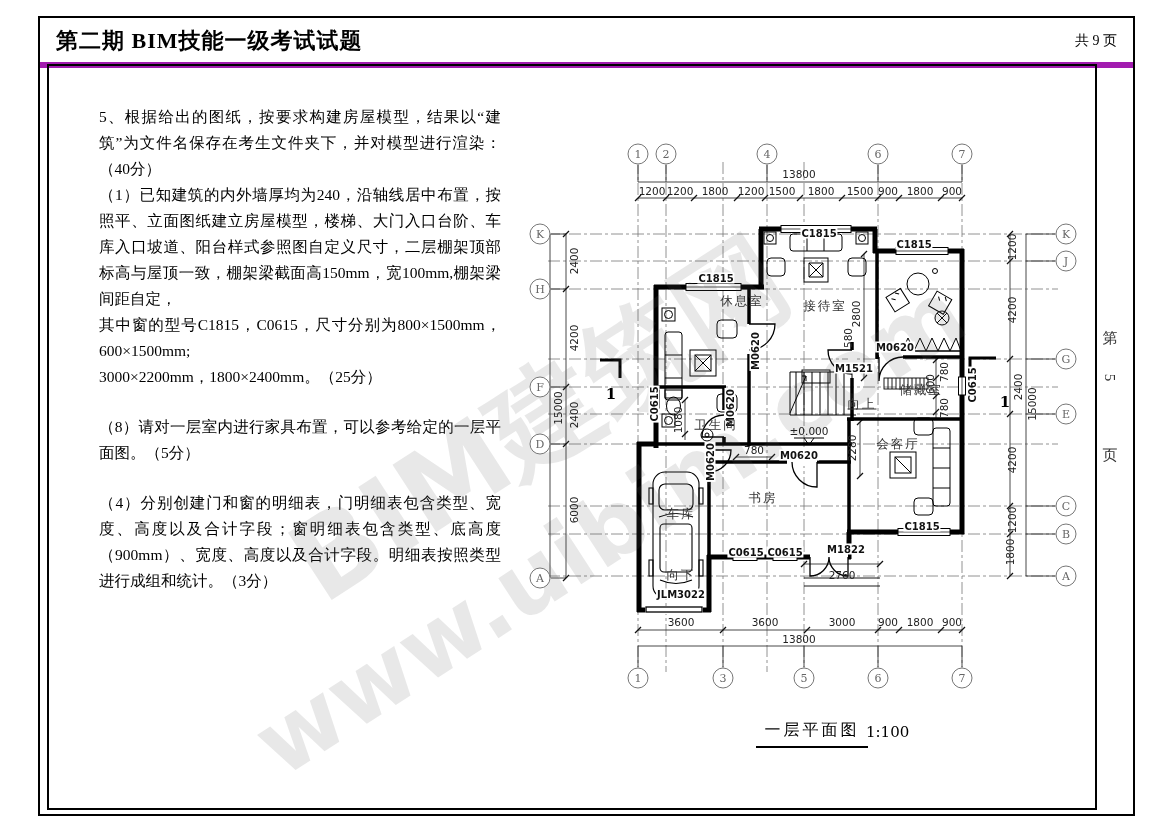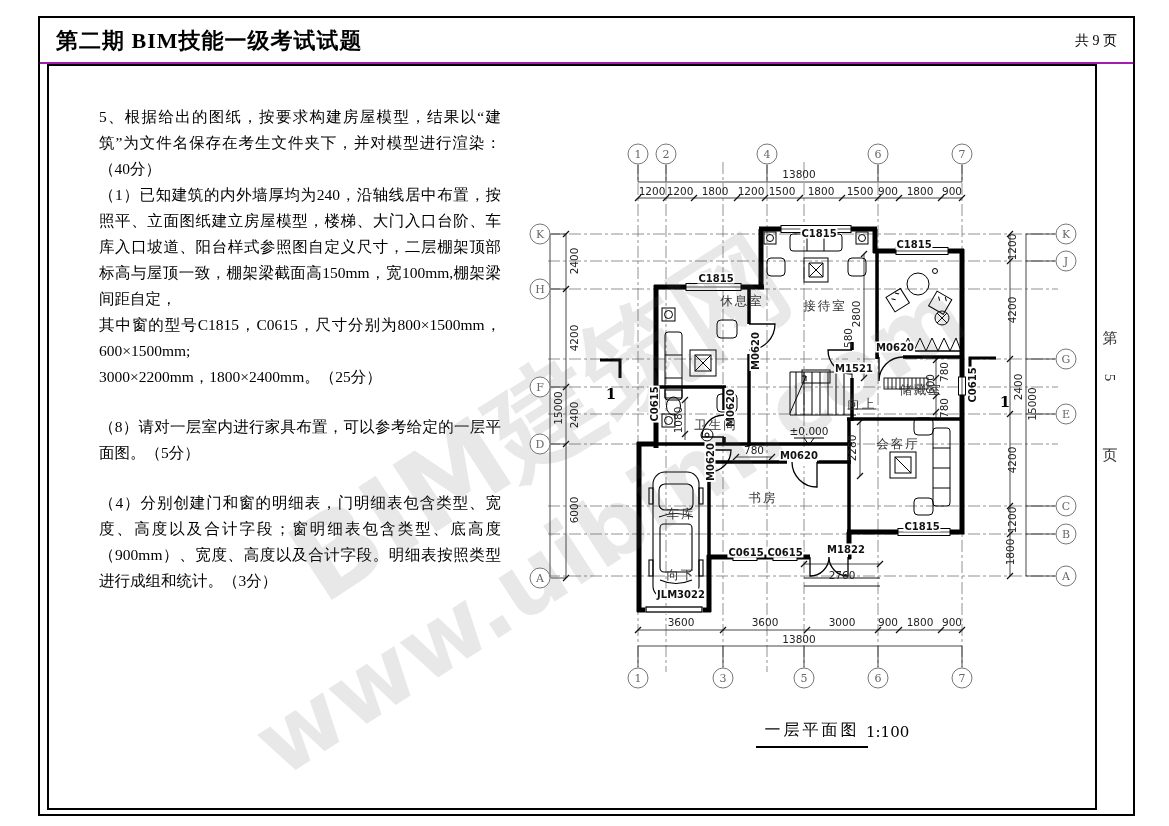--- a/index.html
+++ b/index.html
@@ -1,18 +1,18 @@
 <!DOCTYPE html>
 <html><head>
 <meta charset="utf-8">
 <style>
   html,body{margin:0;padding:0;background:#fff;width:1169px;height:826px;overflow:hidden;}
   body{font-family:"Liberation Serif","DejaVu Serif",serif;color:#000;position:relative;}
   .frame{position:absolute;left:38px;top:16px;width:1093px;height:796px;border:2px solid #000;}
-  .hdr{position:absolute;left:0;top:0;right:0;height:44px;border-bottom:2px solid #a21caf;}
+  .hdr{position:absolute;left:0;top:0;right:0;height:44px;border-bottom:6px solid #a21caf;}
   .hdr .title{position:absolute;left:16px;top:8px;font-size:22px;font-weight:bold;letter-spacing:1px;}
   .hdr .pcount{position:absolute;right:16px;top:14px;font-size:14px;}
   .content{position:absolute;left:7px;top:46px;width:1046px;height:742px;border:2px solid #000;}
   .sidelabel{position:absolute;left:1060px;top:300px;width:30px;text-align:center;
     writing-mode:vertical-lr;letter-spacing:26px;font-size:15px;color:#333;}
   .qtext{position:absolute;left:50px;top:38px;width:402px;font-size:15.5px;line-height:26px;text-align:justify;}
   .qtext p{margin:0;}
   .qtext p.gap{margin-top:24px;}
   .plan{position:absolute;left:455px;top:66px;width:590px;height:655px;}
   .plan svg{position:absolute;left:0;top:0;z-index:1;}

